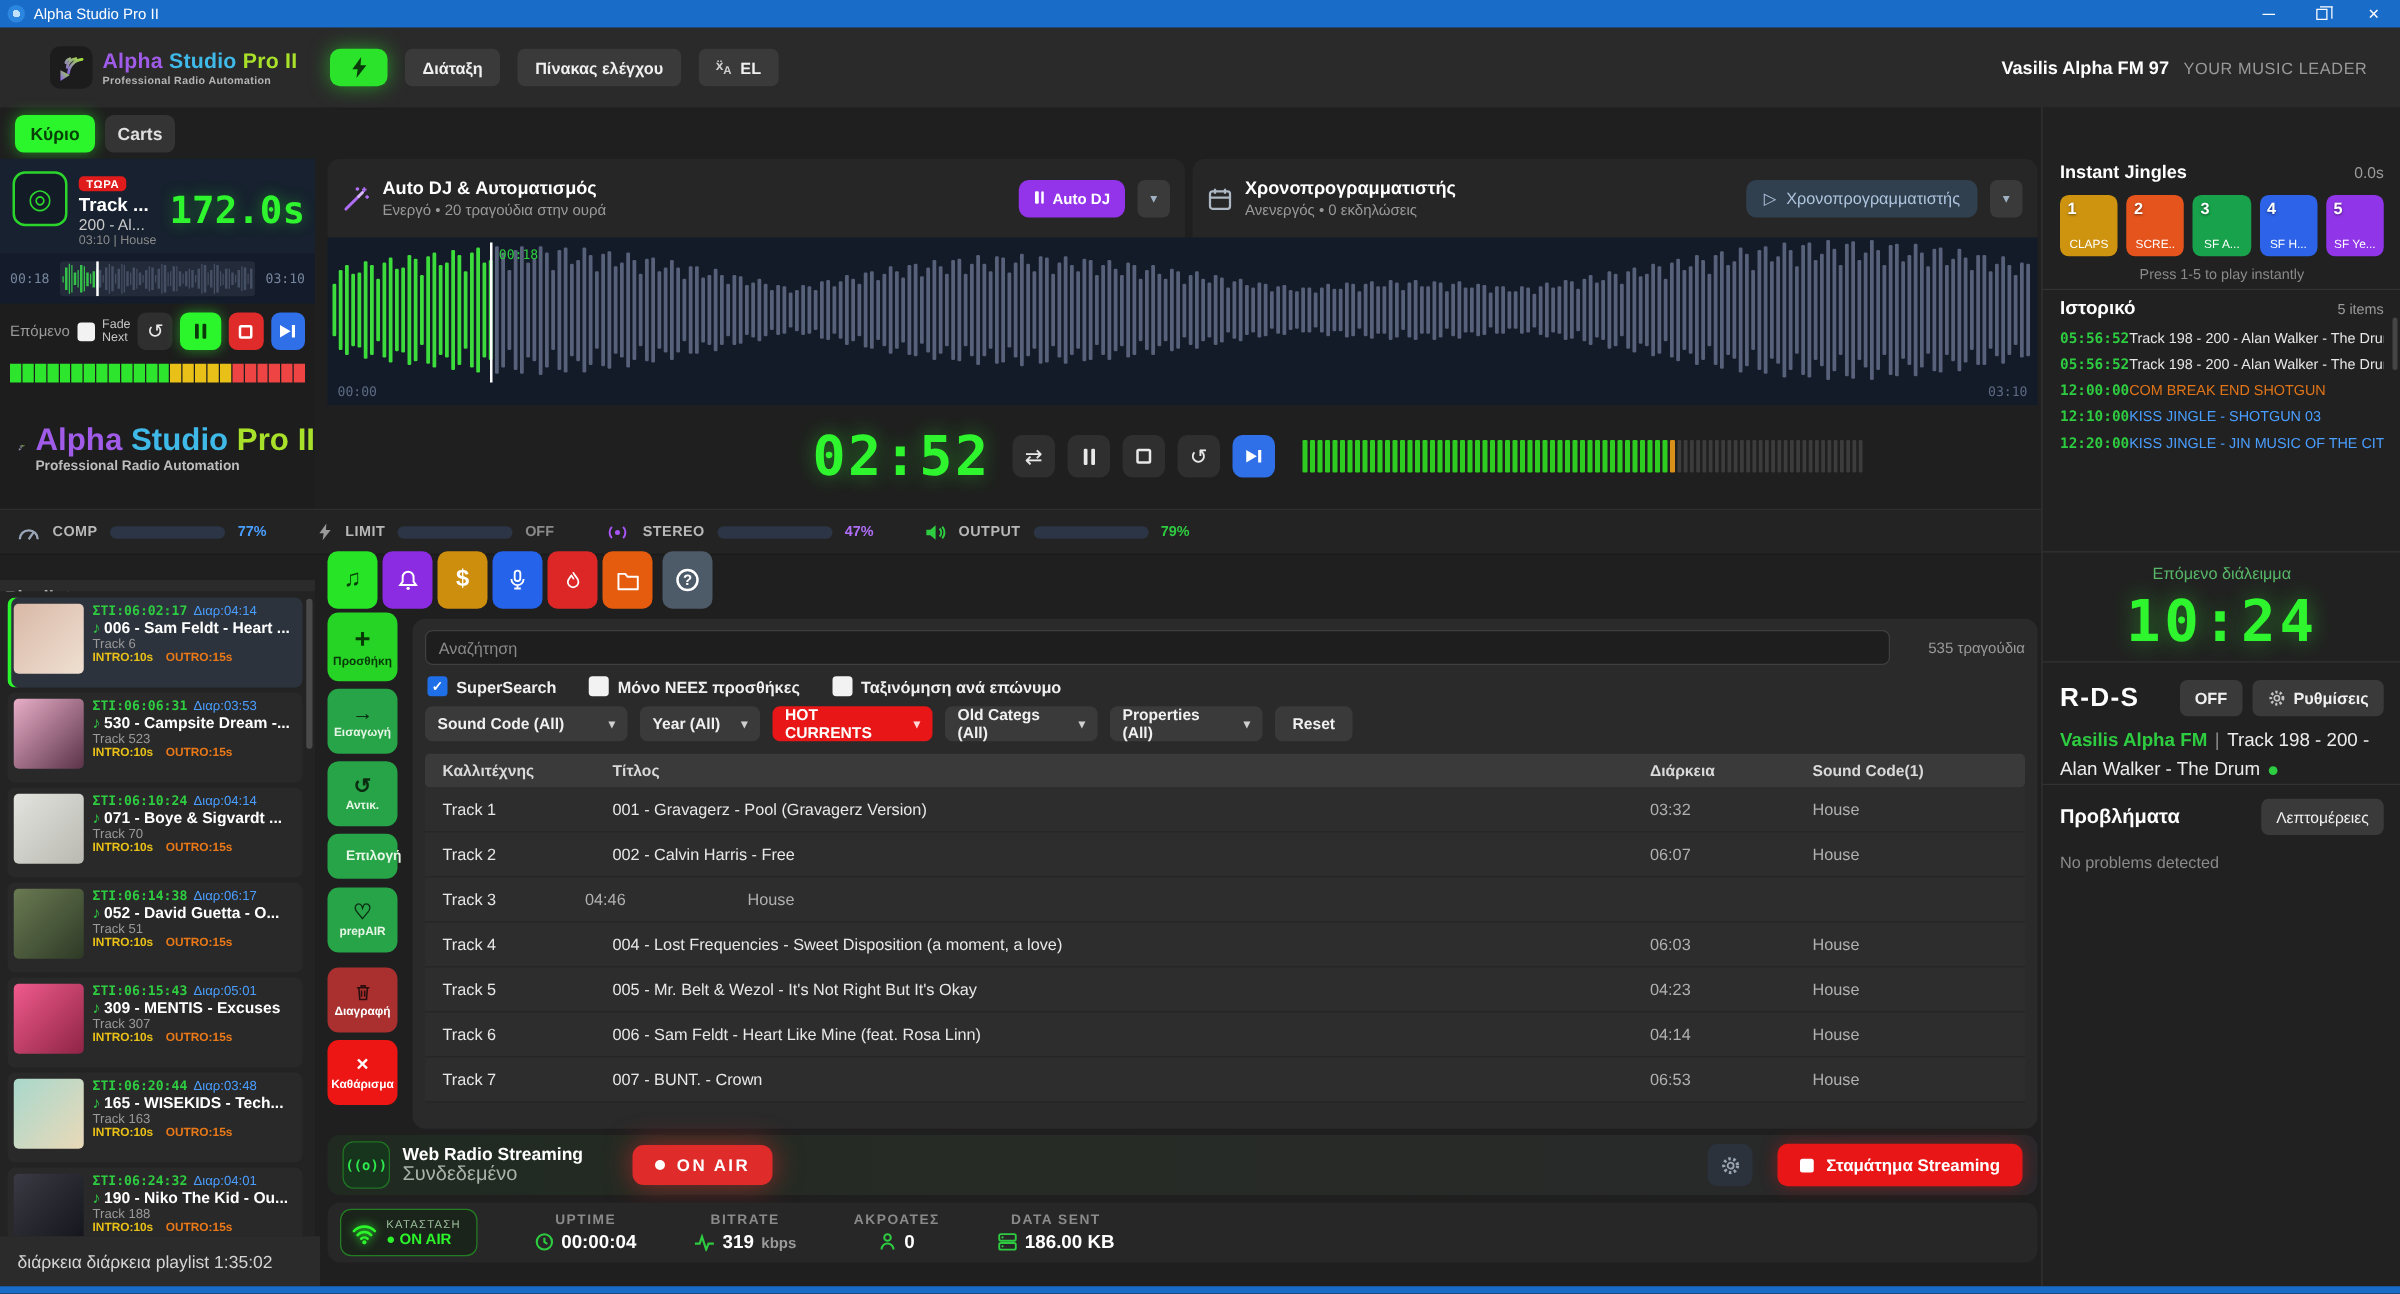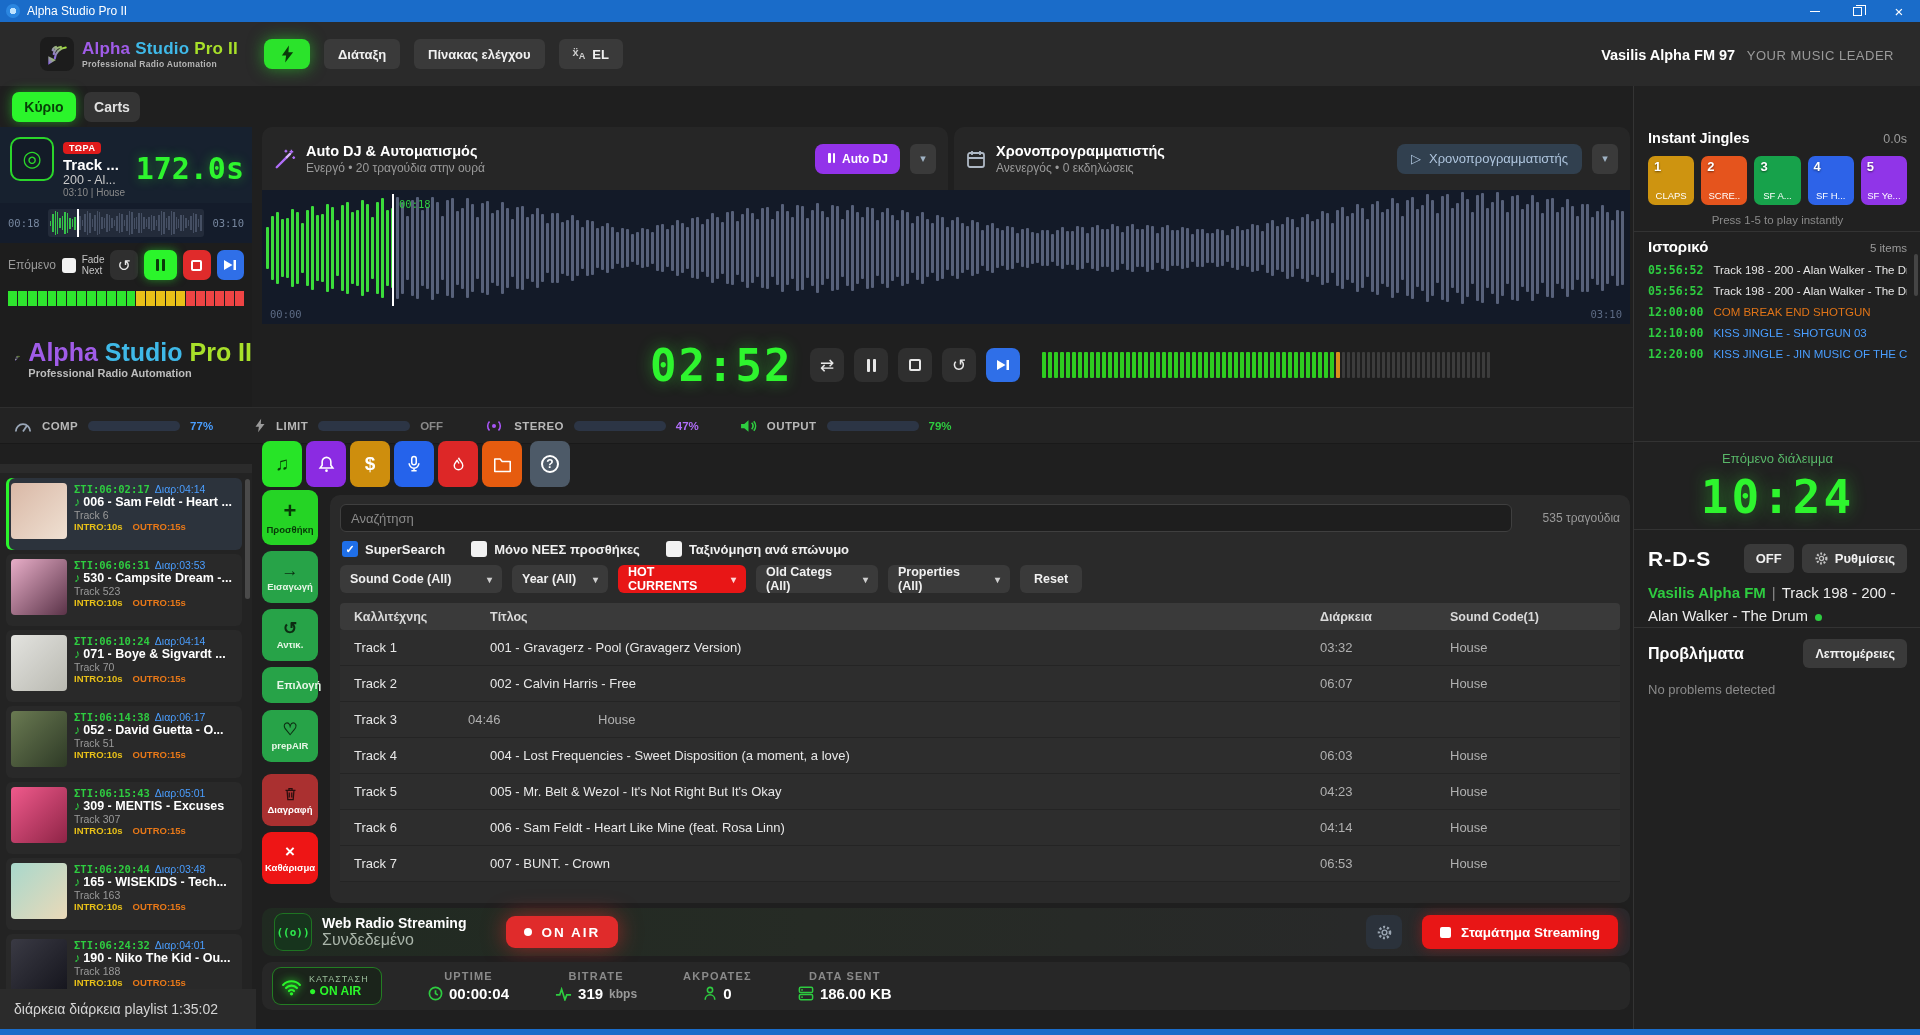--- a/index.html
+++ b/index.html
@@ -163,21 +163,21 @@
 .rpanel{position:absolute;top:86px;left:1633px;width:287px;height:943px;background:#212121;border-left:1px solid #343434}
 .rp-sec{position:absolute;left:0;width:287px;padding:0 14px}
 .rp-h{display:flex;align-items:baseline;justify-content:space-between}
 .rp-title{font-size:14.5px;font-weight:bold;color:#fff}
 .rp-meta{font-size:12.5px;color:#9a9a9a}
 .pads{display:flex;gap:7px;margin-top:10px}
 .pad{width:49px;height:49px;border-radius:7px;position:relative;color:#fff}
 .pad .pn{position:absolute;top:3px;left:6px;font-size:13px;font-weight:bold;text-shadow:0 1px 2px rgba(0,0,0,.5)}
 .pad .plbl{position:absolute;bottom:4px;left:0;right:0;text-align:center;font-size:9.5px;font-weight:normal;white-space:nowrap;overflow:hidden}
 .hint{text-align:center;font-size:11.5px;color:#8a8a8a;margin-top:9px}
-.hrow{display:flex;gap:10px;align-items:baseline;height:21px}
+.hrow{display:flex;gap:0;align-items:baseline;height:21px}
 .htime{font-size:11.5px;font-weight:bold;color:#2ecc40;flex:none}
 .htext{font-size:11.5px;white-space:nowrap;overflow:hidden}
 .rp-div{position:absolute;left:0;width:287px;border-top:1px solid #333}
 .nb-lbl{text-align:center;font-size:13px;color:#58b768}
 .nb-time{text-align:center;font-size:46px;font-weight:bold;color:#2ef52e;text-shadow:0 0 18px rgba(46,245,46,.45);letter-spacing:3px;margin-top:4px}
 .rds-row{display:flex;align-items:center;gap:8px}
 .rds-t{font-size:21px;font-weight:bold;color:#fff;letter-spacing:1px;margin-right:auto}
 .sbtn{height:29px;border-radius:6px;background:#3a3a3a;color:#f0f0f0;font-size:13px;font-weight:bold;display:flex;align-items:center;justify-content:center;padding:0 12px;gap:6px}
 .rds-txt{font-size:15px;line-height:1.5;margin-top:9px;color:#ececec}
 .rds-station{color:#2ecc40;font-weight:bold}
@@ -1219,19 +1219,19 @@
           </svg>
         <span>Ρυθμίσεις</span>
       </span>
     </div>
     <div class="rds-txt"><span class="rds-station">Vasilis Alpha FM</span><span class="rds-sep">|</span><span>Track 198 - 200 - Alan Walker - The Drum</span><span class="gdot"></span></div>
   </div>
   <div class="rp-div" style="top:541px"></div>
   <div class="rp-sec" style="top:553px">
     <div class="pr-row">
       <span class="pr-t">Προβλήματα</span>
-      <span class="sbtn" style="font-weight:bold;font-size:12.5px">Λεπτομέρειες</span>
+      <span class="sbtn" style="font-weight:normal;font-size:12.5px">Λεπτομέρειες</span>
     </div>
     <div class="pr-status">No problems detected</div>
   </div>
 </div>
 
 <div class="bstrip"></div>
 
 </body></html>

